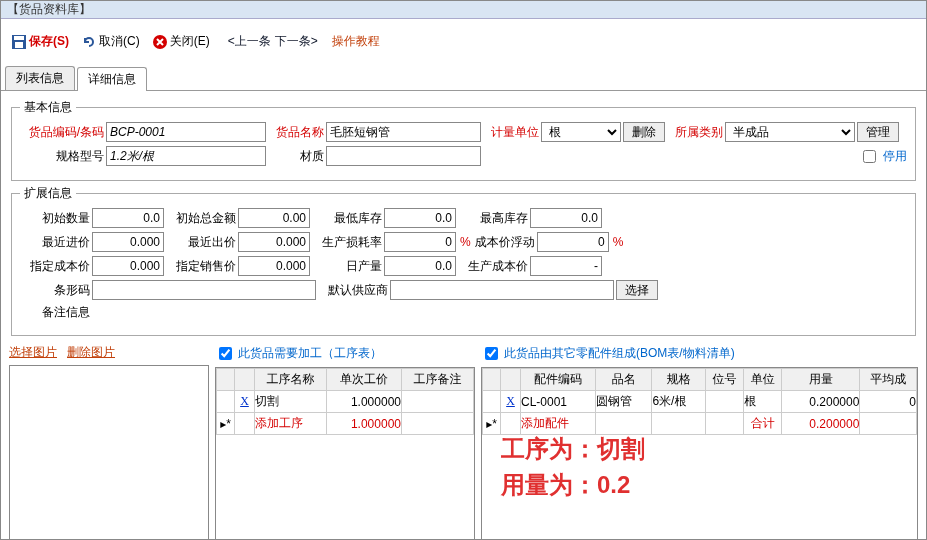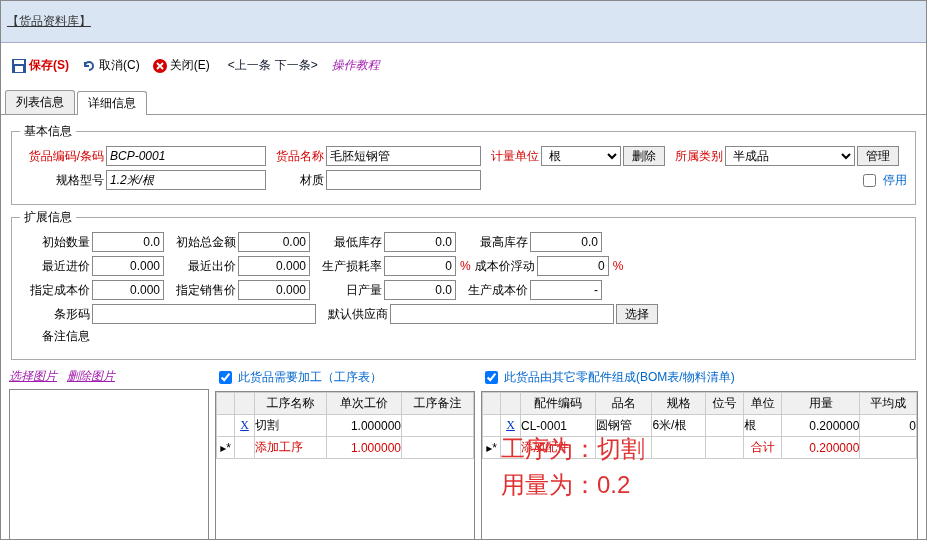--- a/index.html
+++ b/index.html
@@ -10,42 +10,41 @@
     background: #fff;
     color: #000;
     width: 927px;
     height: 540px;
     overflow: hidden;
     border: 1px solid #888;
     position: relative;
   }
   .title-bar {
     background: #d9e5f3;
-    padding: 12px 6px;
+    padding: 0 6px;
     color: #333;
     border-bottom: 1px solid #aac;
-    text-decoration: underline;
   }
   .toolbar {
     display: flex;
     align-items: center;
     gap: 4px;
     padding: 12px 6px;
     background: #fff;
   }
   .toolbar .tb-item {
     display: flex;
     align-items: center;
     gap: 2px;
     padding: 2px 4px;
     cursor: pointer;
   }
   .red-bold { color: #d40000; font-weight: bold; }
   .red-link { color: #0f172a; text-decoration: none; cursor:pointer; }
-  .blue-link { color: #a21caf; text-decoration: underline; cursor:pointer;font-style:italic; }
+  .blue-link { color: #c2410c; text-decoration: underline; cursor:pointer; }
   .icon { width:16px; height:16px; display:inline-block; }
   .tabs {
     display: flex;
     border-bottom: 1px solid #999;
     padding-left: 4px;
     margin-top: 2px;
   }
   .tab {
     padding: 3px 10px;
     border: 1px solid #999;
@@ -115,21 +114,21 @@
   .x-del { color:#0033cc; text-decoration:underline; cursor:pointer; font-family:serif;}
   .add-link { color:#d40000; cursor:pointer; }
   .sum-red { color:#d40000; }
   .annotation {
     position:absolute;
     left: 500px;
     top: 430px;
     font-size: 24px;
     color: #e03030;
     line-height: 1.5;
-    font-weight: 400;
+    font-weight: 700;
   }
   .pct { color:#d40000; margin-left:2px;}
   .stop-use { color:#0066cc; display:flex; align-items:center; gap:4px;}
 </style>
 </head>
 <body>
 
 <div class="title-bar">【货品资料库】</div>
 
 <div class="toolbar">

